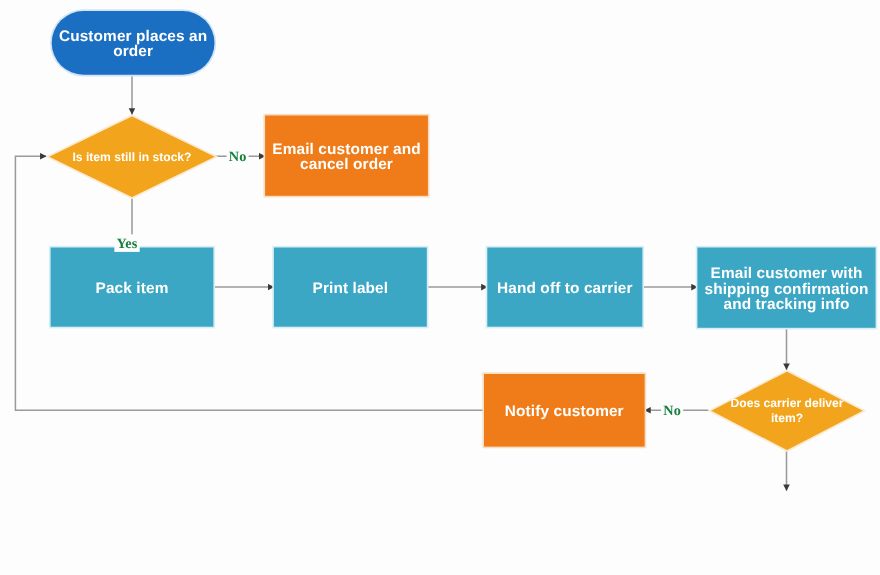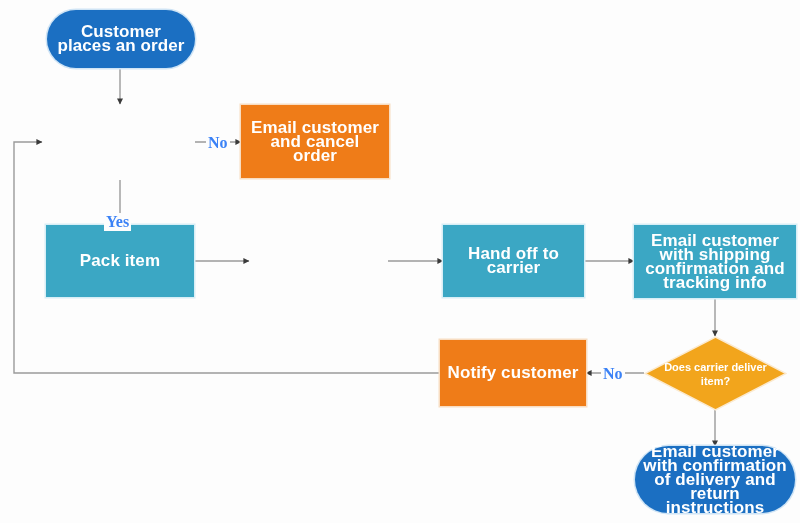--- a/index.html
+++ b/index.html
@@ -25,21 +25,21 @@
   }
   .node {
     position: absolute;
     box-sizing: border-box;
     display: flex;
     align-items: center;
     justify-content: center;
     text-align: center;
     color: #ffffff;
     font-weight: bold;
-    font-size: 17px;
+    font-size: 14px;
     line-height: 14px;
     letter-spacing: 0.1px;
     padding: 2px 6px;
     z-index: 2;
   }
   .node.terminator {
     background: #1b6fc2;
     border-radius: 34px;
     box-shadow: 0 0 0 1.5px #cfe4f5;
   }
@@ -73,23 +73,23 @@
     color: #ffffff;
     font-weight: bold;
     font-size: 11px;
     line-height: 14px;
     padding: 0 14px;
     box-sizing: border-box;
   }
   .edge-label {
     position: absolute;
     font-family: "Liberation Serif", serif;
-    font-size: 16px;
+    font-size: 13px;
     font-weight: bold;
-    color: #3b82f6;
+    color: #15803d;
     background: #fdfdfd;
     padding: 0 2px;
     z-index: 3;
     white-space: nowrap;
   }
 </style>
 </head>
 <body>
 
 <div id="canvas">
@@ -111,52 +111,58 @@
       <path d="M644,373 L586,373"></path>
       <path d="M715,410 L715,446"></path>
       <path d="M440,373 L14,373 L14,142 L42,142"></path>
     </g>
   </svg>
 
   <div class="node terminator" style="left:47px; top:10px; width:148px; height:58px;">
     <span>Customer places an order</span>
   </div>
 
+  <div class="diamond-wrap" style="left:42px; top:104px; width:156px; height:77px;">
+    <svg width="156" height="77" viewBox="0 0 156 77">
+      <polygon points="78,1 155,38.5 78,76 1,38.5" fill="#f2a51c" stroke="#fbead0" stroke-width="1.5"></polygon>
+    </svg>
+    <div class="diamond-label">Is item still in stock?</div>
+  </div>
 
   <div class="node process-orange" style="left:241px; top:105px; width:148px; height:73px;">
     <span>Email customer and cancel order</span>
   </div>
 
   <div class="node process-teal" style="left:46px; top:225px; width:148px; height:72px;">
     <span>Pack item</span>
   </div>
 
+  <div class="node process-teal" style="left:249px; top:225px; width:139px; height:72px;">
+    <span>Print label</span>
+  </div>
 
   <div class="node process-teal" style="left:443px; top:225px; width:141px; height:72px;">
     <span>Hand off to carrier</span>
   </div>
 
   <div class="node process-teal" style="left:634px; top:225px; width:162px; height:73px;">
     <span>Email customer with shipping confirmation and tracking info</span>
   </div>
 
   <div class="diamond-wrap" style="left:644px; top:336px; width:143px; height:75px;">
     <svg width="143" height="75" viewBox="0 0 143 75">
       <polygon points="71.5,1 142,37.5 71.5,74 1,37.5" fill="#f2a51c" stroke="#fbead0" stroke-width="1.5"></polygon>
     </svg>
     <div class="diamond-label">Does carrier deliver item?</div>
   </div>
 
   <div class="node process-orange" style="left:440px; top:340px; width:146px; height:66px;align-items:center;">
     <span>Notify customer</span>
   </div>
 
-  <div class="node terminator" style="left:635px; top:446px; width:160px; height:67px;">
-    <span>Email customer with confirmation of delivery and return instructions</span>
-  </div>
 
   <div class="edge-label" style="left:206px; top:134px;">No</div>
 
   <div class="edge-label" style="left:104px; top:195px;margin-top:18px;">Yes</div>
 
   <div class="edge-label" style="left:601px; top:365px;">No</div>
 
 </div>
 
 </body></html>

